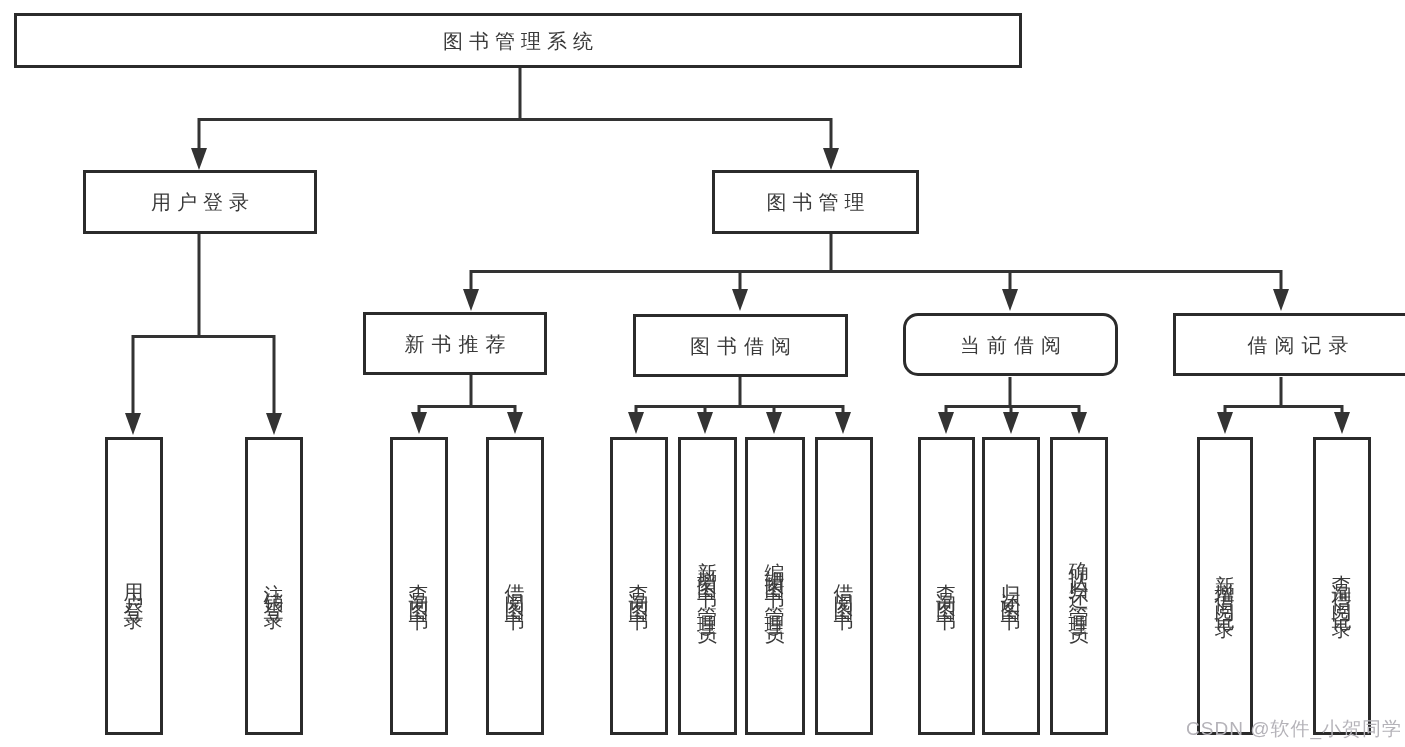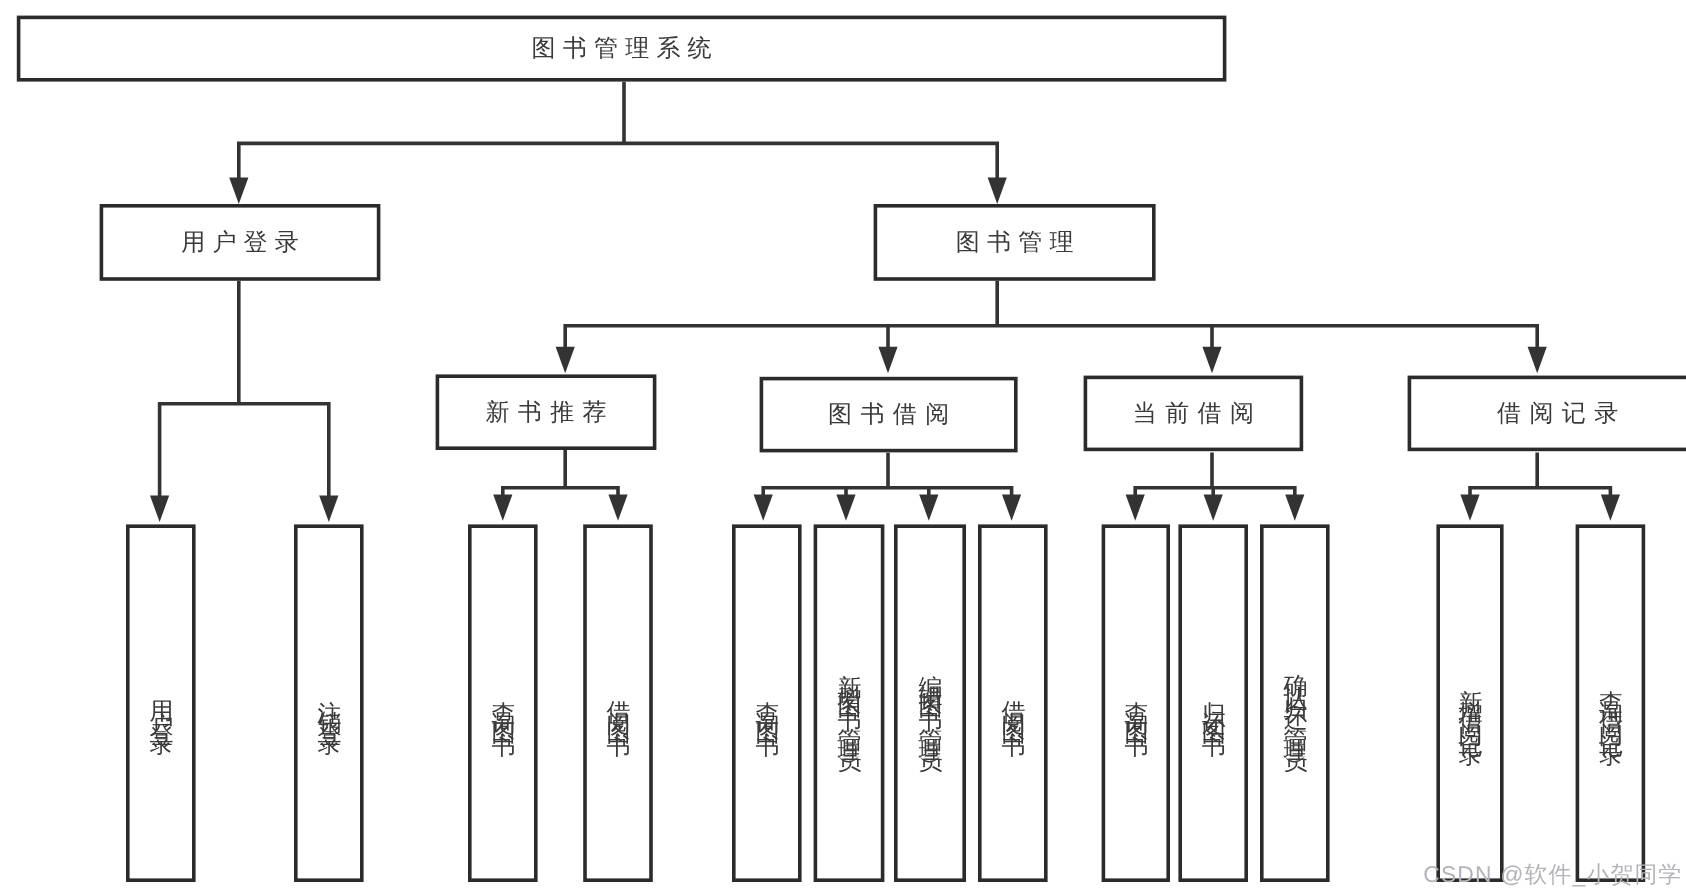--- a/index.html
+++ b/index.html
@@ -109,31 +109,31 @@
     </g>
   </svg>
 
   <div class="node h" style="left:14px;top:13px;width:1008px;height:55px;">
     <span>图书管理系统</span>
   </div>
 
   <div class="node h" style="left:83px;top:170px;width:234px;height:64px;">
     <span>用户登录</span>
   </div>
-  <div class="node h" style="left:728px;top:170px;width:235px;height:64px;">
+  <div class="node h" style="left:712px;top:170px;width:207px;height:64px;">
     <span>图书管理</span>
   </div>
 
   <div class="node h l3" style="left:363px;top:312px;width:184px;height:63px;">
     <span>新书推荐</span>
   </div>
   <div class="node h l3" style="left:633px;top:314px;width:215px;height:63px;">
     <span>图书借阅</span>
   </div>
-  <div class="node h l3" style="left:903px;top:313px;width:183px;height:63px;">
+  <div class="node h l3" style="left:903px;top:313px;width:215px;height:63px;border-radius:15px;">
     <span>当前借阅</span>
   </div>
   <div class="node h l3" style="left:1173px;top:313px;width:250px;height:63px;">
     <span>借阅记录</span>
   </div>
 
   <div class="node v" style="left:105px;top:437px;width:58px;height:298px;">
     <span>用户登录</span>
   </div>
   <div class="node v" style="left:245px;top:437px;width:58px;height:298px;">

